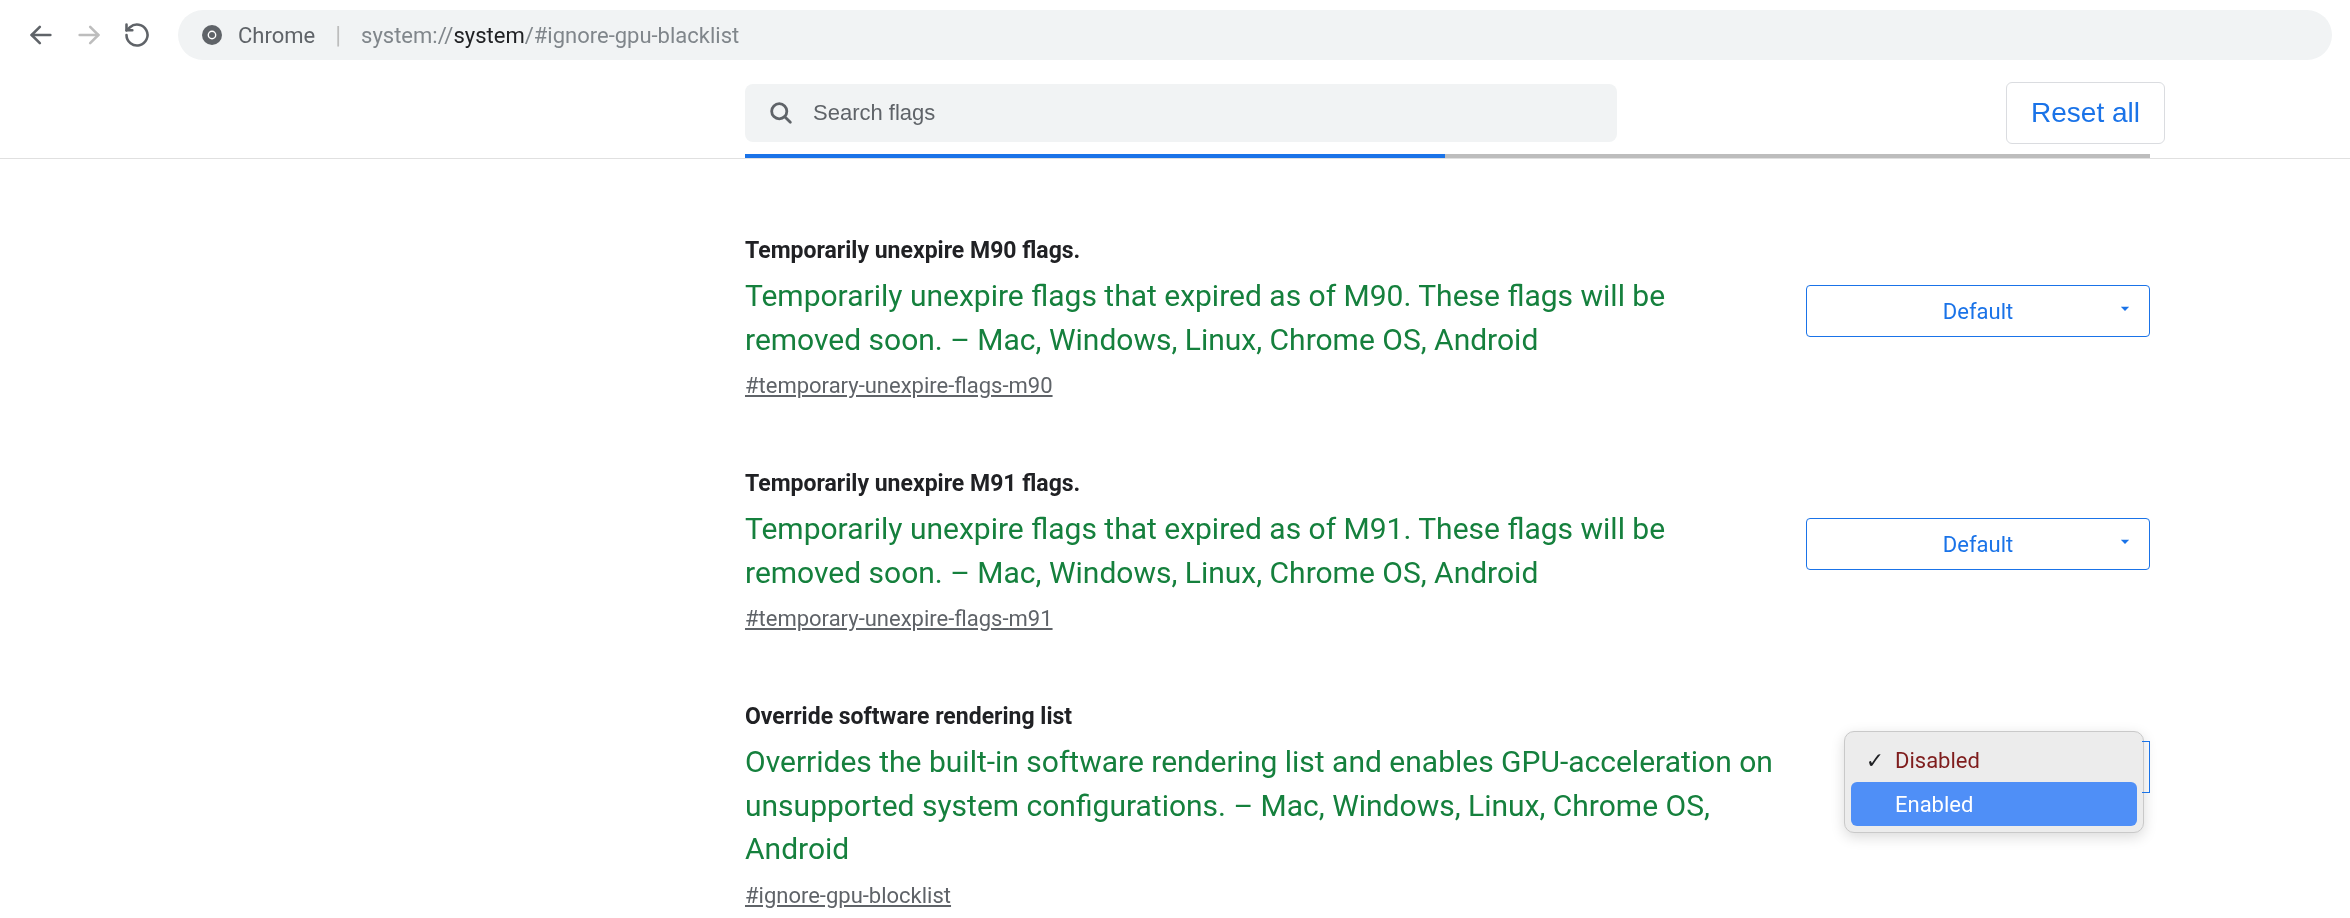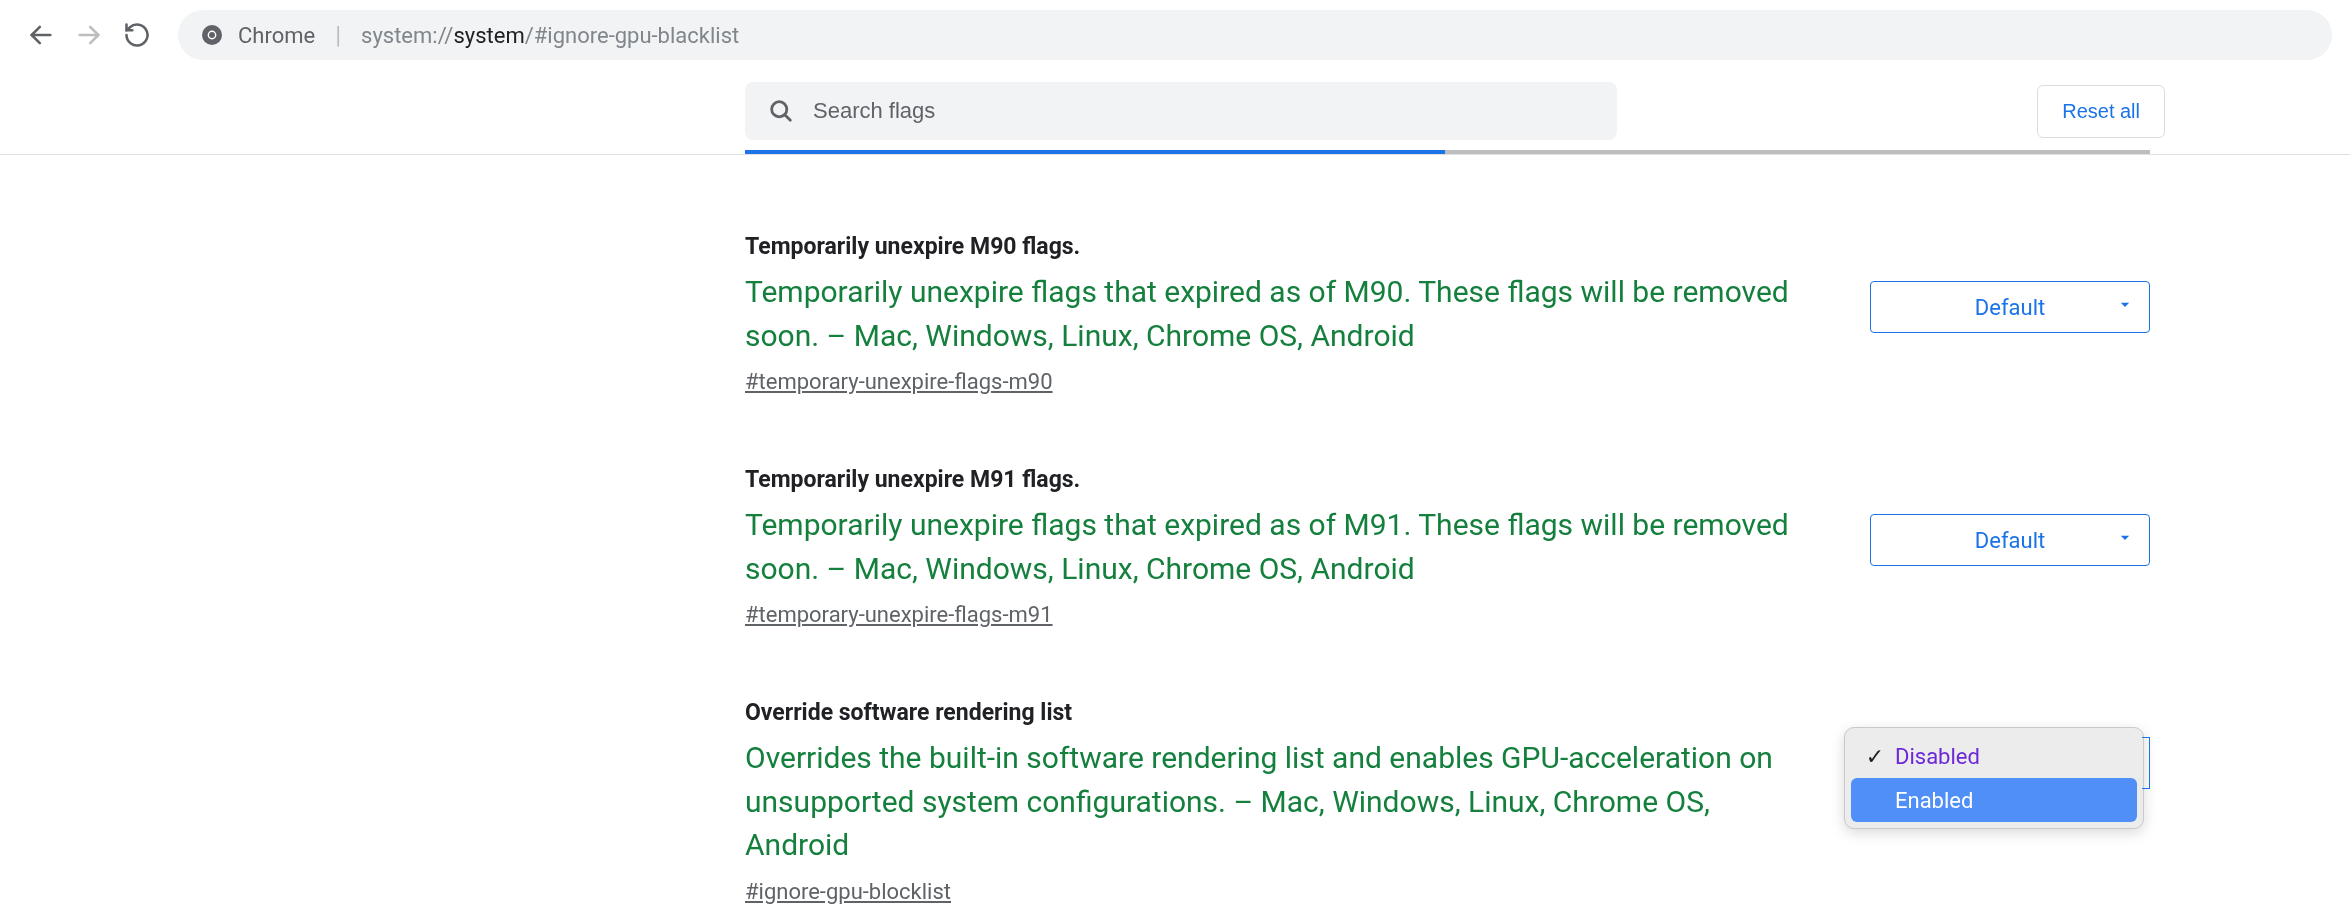--- a/index.html
+++ b/index.html
@@ -75,21 +75,21 @@
     border:none;background:transparent;outline:none;
     font-size:22px;color:#202124;flex:1;
   }
   .search-wrap input::placeholder { color:#5f6368; }
   .reset-btn {
     margin-left:auto;
     margin-right:20px;
     border:1px solid #dadce0;
     background:#fff;
     color:#1a73e8;
-    font-size:20px;
+    font-size:28px;
     padding:14px 24px;
     border-radius:6px;
     cursor:pointer;
     font-weight:500;
   }
   
   .tabbar {
     max-width:1405px;
     margin-left:745px;
     display:flex;
@@ -109,21 +109,21 @@
     align-items:flex-start;
     gap:40px;
     margin-bottom:72px;
   }
   .flag-text { flex:1; }
   .flag-title { font-size:23px; font-weight:700; color:#202124; margin-bottom:10px; }
   .flag-desc { font-size:30px; color:#15803d; line-height:1.45; margin-bottom:12px; }
   .flag-anchor { font-size:22px; color:#5f6368; text-decoration:underline; display:inline-block; }
 
   .flag-select {
-    width:280px;
+    width:344px;
     height:52px;
     border:1px solid #1a73e8;
     border-radius:4px;
     background:#fff;
     color:#1a73e8;
     font-size:22px;
     display:flex;
     align-items:center;
     justify-content:center;
     position:relative;
@@ -162,21 +162,21 @@
     border-radius:6px;
     display:flex;
     align-items:center;
     font-size:22px;
     padding:0 14px;
     gap:10px;
   }
   .dd-item .check { width:20px; display:inline-block; text-align:center; }
   .dd-item.sel { background:#4f8ff7; color:#fff; }
   .dd-item.sel .check{visibility:hidden;}
-  .dd-item:not(.sel) .label{ color:#6d28d9; }
+  .dd-item:not(.sel) .label{ color:#7f1d1d; }
 </style>
 </head>
 <body>
 
 <div class="toolbar">
   <div class="nav-btn">
     <svg viewBox="0 0 24 24" fill="none" stroke="currentColor" stroke-width="2.2" stroke-linecap="round" stroke-linejoin="round">
         <line x1="20" y1="12" x2="4" y2="12"></line>
         <polyline points="11 5 4 12 11 19"></polyline>
       </svg>

